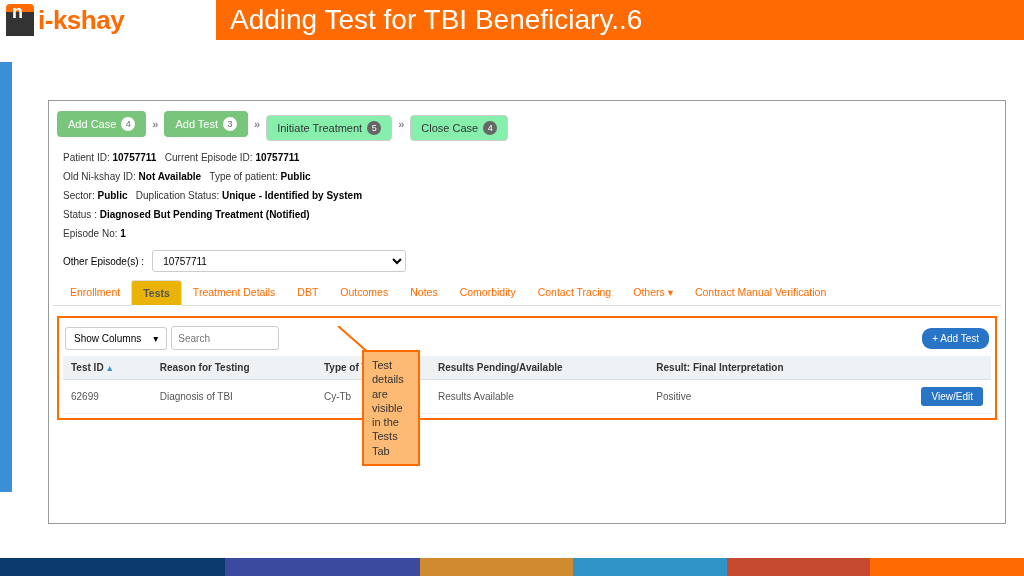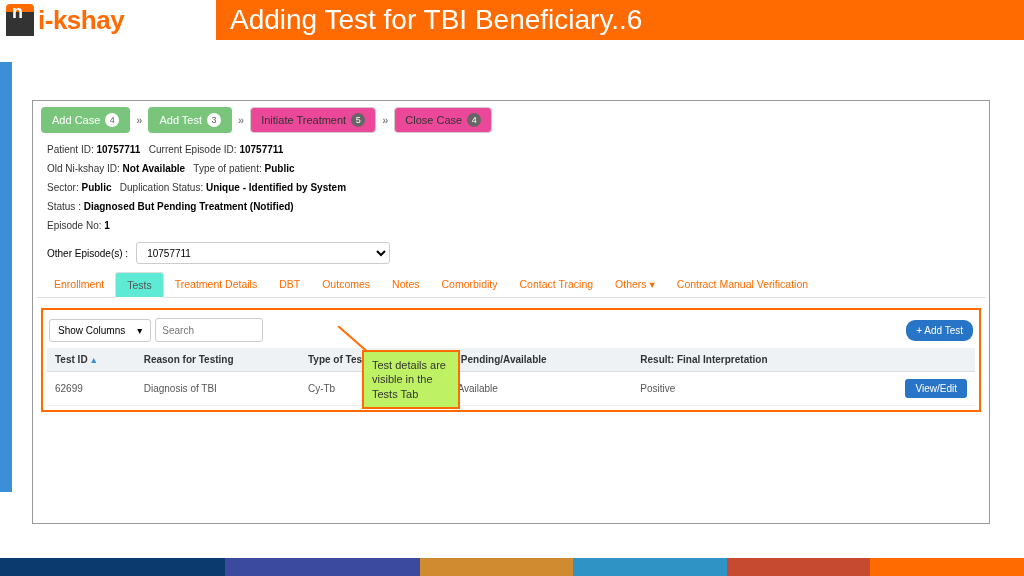--- a/index.html
+++ b/index.html
@@ -7,58 +7,58 @@
 
 .header-bar { display: flex; align-items: center; height: 40px; }
 .logo-area { width: 216px; display: flex; align-items: flex-end; padding-left: 6px; }
 .logo-icon { width: 28px; height: 32px; background: linear-gradient(to bottom, #ff6b00 0%, #ff6b00 25%, #333 25%, #333 100%); border-radius: 4px 4px 0 0; position: relative; margin-right: 4px; }
 .logo-icon::before { content: 'n'; position: absolute; top: -2px; left: 6px; color: #fff; font-weight: bold; font-size: 18px; }
 .logo-text { color: #ff6b00; font-size: 26px; font-weight: 600; letter-spacing: -0.5px; }
 .title-bar { flex: 1; background: #ff6b00; color: #fff; font-size: 28px; font-weight: 300; padding: 4px 14px; height: 40px; display: flex; align-items: center; }
 
 .left-blue-strip { position: absolute; left: 0; top: 62px; width: 12px; height: 430px; background: #3b8fd6; }
 
-.content-panel { position: absolute; left: 32px; top: 100px; width: 958px; height: 424px; border: 1px solid #999; padding: 4px; background: #fff; }
+.content-panel { position: absolute; left: 48px; top: 100px; width: 958px; height: 424px; border: 1px solid #999; padding: 4px; background: #fff; }
 
 .step-bar { display: flex; align-items: center; gap: 6px; padding: 2px 4px; }
 .step-btn { padding: 5px 10px; border-radius: 4px; font-size: 11px; display: flex; align-items: center; gap: 5px; border: 1px solid transparent; cursor: pointer; }
 .step-btn.green { background: #79c57b; color: #fff; }
-.step-btn.white { background: #ec4899; color: #333; border: 1px solid #ccc; }
+.step-btn.white { background: #86efac; color: #333; border: 1px solid #ccc; margin-top: 8px; }
 .step-badge { display: inline-flex; align-items: center; justify-content: center; width: 14px; height: 14px; border-radius: 50%; font-size: 9px; }
 .step-badge.light { background: #fff; color: #666; }
 .step-badge.dark { background: #666; color: #fff; }
 .step-arrow { color: #888; font-size: 11px; font-weight: bold; }
 
 .info-block { padding: 6px 10px 4px; font-size: 10px; color: #333; line-height: 1.8; }
 .info-block b { color: #000; }
 .info-row { margin-bottom: 1px; }
 
 .episode-row { display: flex; align-items: center; padding: 2px 10px 8px; font-size: 10px; gap: 8px; }
 .episode-select { width: 254px; height: 22px; border: 1px solid #ccc; border-radius: 3px; font-size: 10px; padding: 0 6px; background: #fff; }
 
 .tab-bar { display: flex; border-bottom: 1px solid #ddd; padding: 0 6px; font-size: 10.5px; }
 .tab-item { padding: 6px 11px; color: #ff6b00; cursor: pointer; }
-.tab-item.active { color: #555; border: 1px solid #ddd; border-bottom: 1px solid #fff; border-radius: 3px 3px 0 0; margin-bottom: -1px; background: #5eead4; }
+.tab-item.active { color: #555; border: 1px solid #ddd; border-bottom: 1px solid #fff; border-radius: 3px 3px 0 0; margin-bottom: -1px; background: #eab308; font-weight: bold; }
 
 .table-area { margin: 10px 4px 4px; border: 2px solid #ff6b00; padding: 4px; }
 .table-toolbar { display: flex; align-items: center; gap: 4px; padding: 4px 2px 6px; }
 .show-cols-btn { font-size: 10px; padding: 5px 8px; border: 1px solid #ccc; border-radius: 3px; background: #fff; cursor: pointer; display: flex; align-items: center; gap: 12px; }
 .search-input { width: 108px; height: 24px; border: 1px solid #ccc; border-radius: 3px; font-size: 10px; padding: 0 6px; }
 .add-test-btn { margin-left: auto; background: #2874c7; color: #fff; border: none; padding: 5px 10px; font-size: 10px; border-radius: 9px; cursor: pointer; }
 
 .data-table { width: 100%; border-collapse: collapse; font-size: 10px; }
 .data-table th { background: #eef2f5; color: #333; font-weight: bold; padding: 6px 8px; text-align: left; border-bottom: 1px solid #ddd; }
 .data-table th.sortable { color: #333; position: relative; }
 .sort-ind { color: #3b8fd6; font-size: 9px; margin-left: 4px; }
 .data-table td { padding: 7px 8px; color: #555; border-bottom: 1px solid #eee; }
 .view-edit-btn { background: #2874c7; color: #fff; border: none; padding: 4px 10px; font-size: 10px; border-radius: 3px; cursor: pointer; }
 
 .callout-line { position: absolute; left: 334px; top: 326px; width: 40px; height: 30px; pointer-events: none; }
 .callout-line svg { width: 100%; height: 100%; }
-.callout-box { position: absolute; left: 362px; top: 350px; width: 98px; border: 2px solid #ff6b00; background: #bef264; padding: 6px 8px; font-size: 11px; color: #333; line-height: 1.3; }
+.callout-box { position: absolute; left: 362px; top: 350px; width: 58px; border: 2px solid #ff6b00; background: #fdba74; padding: 6px 8px; font-size: 11px; color: #333; line-height: 1.3; }
 
 .footer-strip { position: absolute; bottom: 0; left: 0; width: 1024px; height: 18px; display: flex; }
 .fseg { height: 100%; }
 .fs1 { background: #0b3a6e; width: 22%; }
 .fs2 { background: #3b4a9f; width: 19%; }
 .fs3 { background: #d08a2f; width: 15%; }
 .fs4 { background: #2f93c6; width: 15%; }
 .fs5 { background: #c54a2f; width: 14%; }
 .fs6 { background: #ff6b00; width: 15%; }
 </style>

